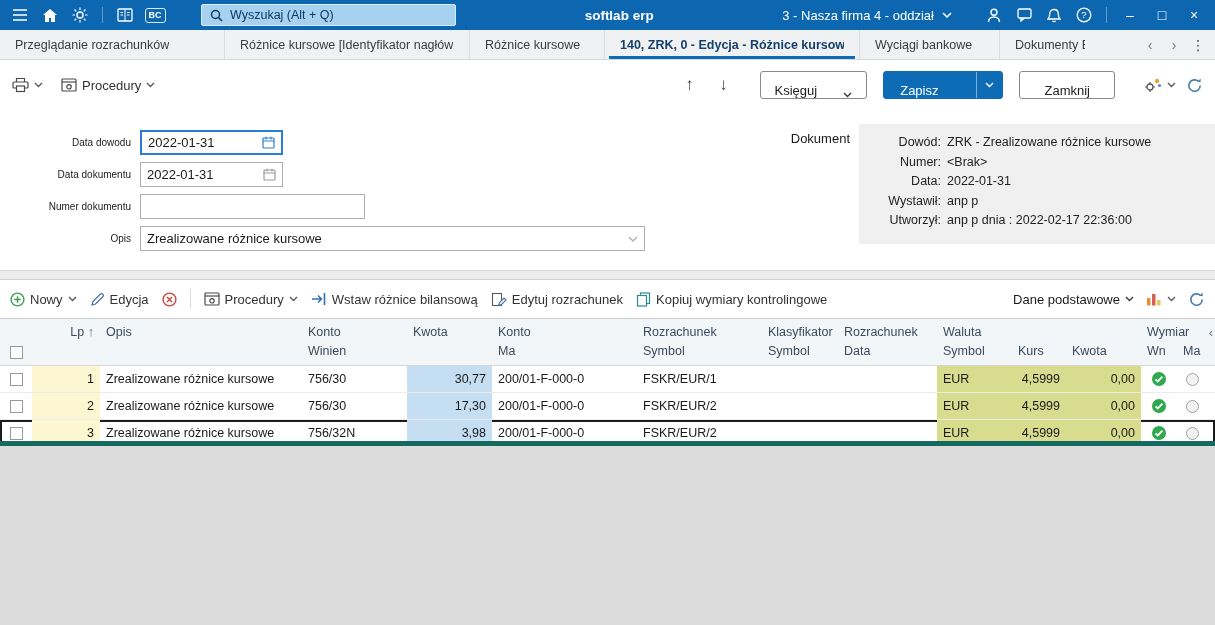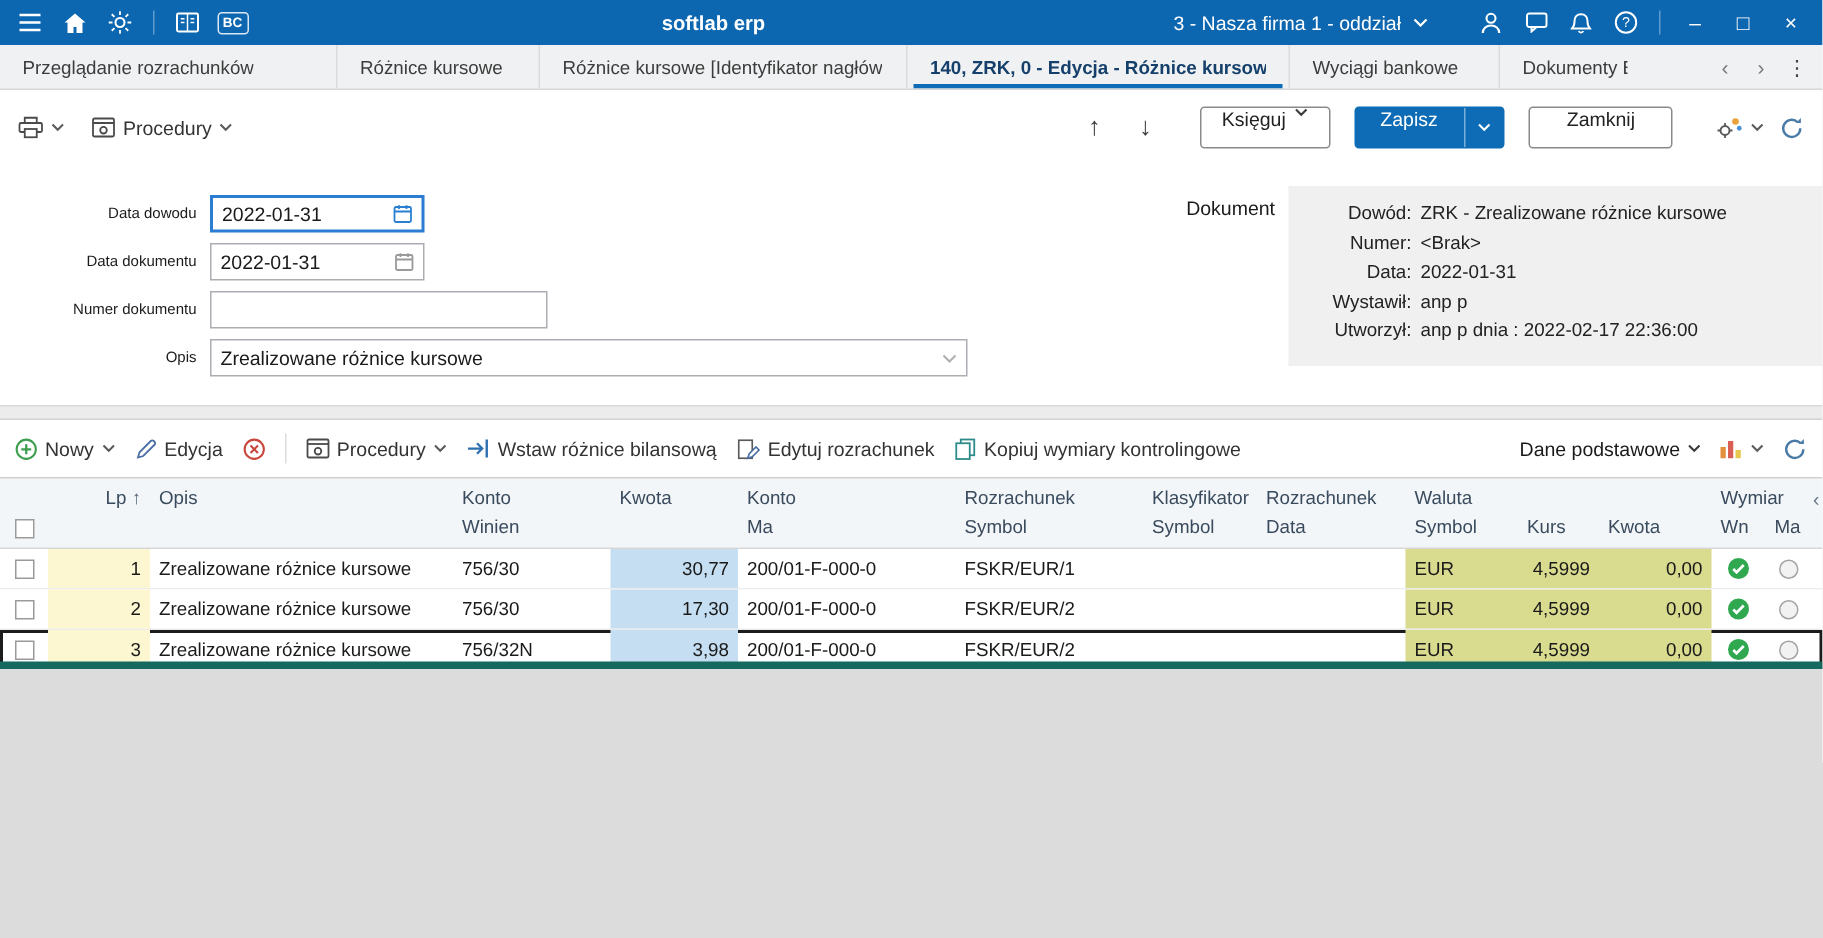--- a/index.html
+++ b/index.html
@@ -23,21 +23,21 @@
   .tab.active{color:#15406b;font-weight:bold}
   .tab.active::after{content:"";position:absolute;left:4px;right:4px;bottom:0;height:3px;background:var(--accent,#0d6cb5)}
   .tabnav{display:flex;align-items:center;margin-left:auto;gap:2px;padding-right:6px}
   .tabnav span{width:22px;text-align:center;color:#7a7a7a;font-size:14px;cursor:pointer}
 
   
   .toolbar{display:flex;align-items:center;height:50px;padding:0 12px;gap:10px;background:#fff}
   .titem{display:flex;align-items:center;gap:5px;color:#333;font-size:13px;cursor:pointer;flex:0 0 auto}
   .chev{color:#5a5a5a;display:flex;align-items:center}
   .arrowbtn{font-size:17px;color:#3f3f3f;width:24px;text-align:center;cursor:pointer;flex:0 0 auto}
-  .btn{height:28px;border:1px solid #8a8a8a;border-radius:3px;background:#fff;font-size:13px;color:#222;padding:0 14px;display:flex;align-items:flex-start;gap:6px;cursor:pointer;flex:0 0 auto}
+  .btn{height:28px;border:1px solid #8a8a8a;border-radius:3px;background:#fff;font-size:13px;color:#222;padding:0 14px;display:flex;align-items:flex-end;gap:26px;cursor:pointer;flex:0 0 auto}
   .btn.primary{background:var(--accent,#0d6cb5);border-color:var(--accent,#0d6cb5);color:#fff;padding:0}
   .btn.primary .main{padding:0 12px 0 16px}
   .btn.primary .dd{border-left:1px solid rgba(255,255,255,.45);padding:0 8px;height:100%;display:flex;align-items:center}
 
   
   .form-area{position:relative;height:160px;padding-top:20px}
   .frow{display:flex;align-items:center;margin-bottom:7px}
   .flabel{width:140px;text-align:right;padding-right:9px;font-size:10px;color:#1a1a1a}
   .finput{height:25px;border:1px solid #abadb3;background:#fff;font-size:13px;color:#1a1a1a;display:flex;align-items:center;justify-content:space-between;padding:0 6px;cursor:text}
   .finput.focused{border:2px solid #2b7cd3}
@@ -112,23 +112,32 @@
     <span class="tb-sep"></span>
     <span class="tbi">
         <svg width="16" height="14" viewBox="0 0 16 14">
           <rect x="1" y="1" width="14" height="12" rx="1" fill="none" stroke="#fff" stroke-width="1.3"></rect>
           <path d="M8 1v12M3.5 4.5H6M3.5 7H6M10 4.5h2.5M10 7h2.5" stroke="#fff" stroke-width="1"></path>
         </svg>
       </span>
     <span class="tbi">
         <span class="bc-badge">BC</span>
       </span>
+    <div class="searchbox">
+      <span style="display:flex">
+          <svg width="13" height="13" viewBox="0 0 13 13">
+            <circle cx="5.5" cy="5.5" r="4" fill="none" stroke="#0a3a66" stroke-width="1.5"></circle>
+            <path d="M8.6 8.6L12 12" stroke="#0a3a66" stroke-width="1.5"></path>
+          </svg>
+        </span>
+      <span>Wyszukaj (Alt + Q)</span>
+    </div>
     <div class="app-title">softlab erp</div>
     <div class="company">
-      <span>3 - Nasza firma 1 - oddział</span>
+      <span>3 - Nasza firma 4 - oddział</span>
       <span class="chev">
           <svg width="10" height="6" viewBox="0 0 10 6">
             <path d="M1 1l4 4 4-4" fill="none" stroke="#fff" stroke-width="1.5"></path>
           </svg>
         </span>
     </div>
     <span class="tbi">
         <svg width="14" height="15" viewBox="0 0 14 15">
           <circle cx="7" cy="4.2" r="3" fill="none" stroke="#fff" stroke-width="1.4"></circle>
           <path d="M1.5 14c0-3 2.5-5 5.5-5s5.5 2 5.5 5" fill="none" stroke="#fff" stroke-width="1.4"></path>
@@ -155,25 +164,25 @@
     <span class="tb-sep"></span>
     <span class="winbtn">–</span>
     <span class="winbtn">□</span>
     <span class="winbtn">×</span>
   </div>
 
   <div class="tabbar">
     <div class="tab" style="width:225px">
         <span>Przeglądanie rozrachunków</span>
       </div>
+    <div class="tab" style="width:245px">
+        <span>Różnice kursowe [Identyfikator nagłów</span>
+      </div>
     <div class="tab" style="width:135px">
         <span>Różnice kursowe</span>
-      </div>
-    <div class="tab" style="width:245px">
-        <span>Różnice kursowe [Identyfikator nagłów</span>
       </div>
     <div class="tab active" style="width:255px">
         <span>140, ZRK, 0 - Edycja - Różnice kursow</span>
       </div>
     <div class="tab" style="width:140px">
         <span>Wyciągi bankowe</span>
       </div>
     <div class="tab" style="width:100px;border-right:none">
         <span>Dokumenty B</span>
       </div>

